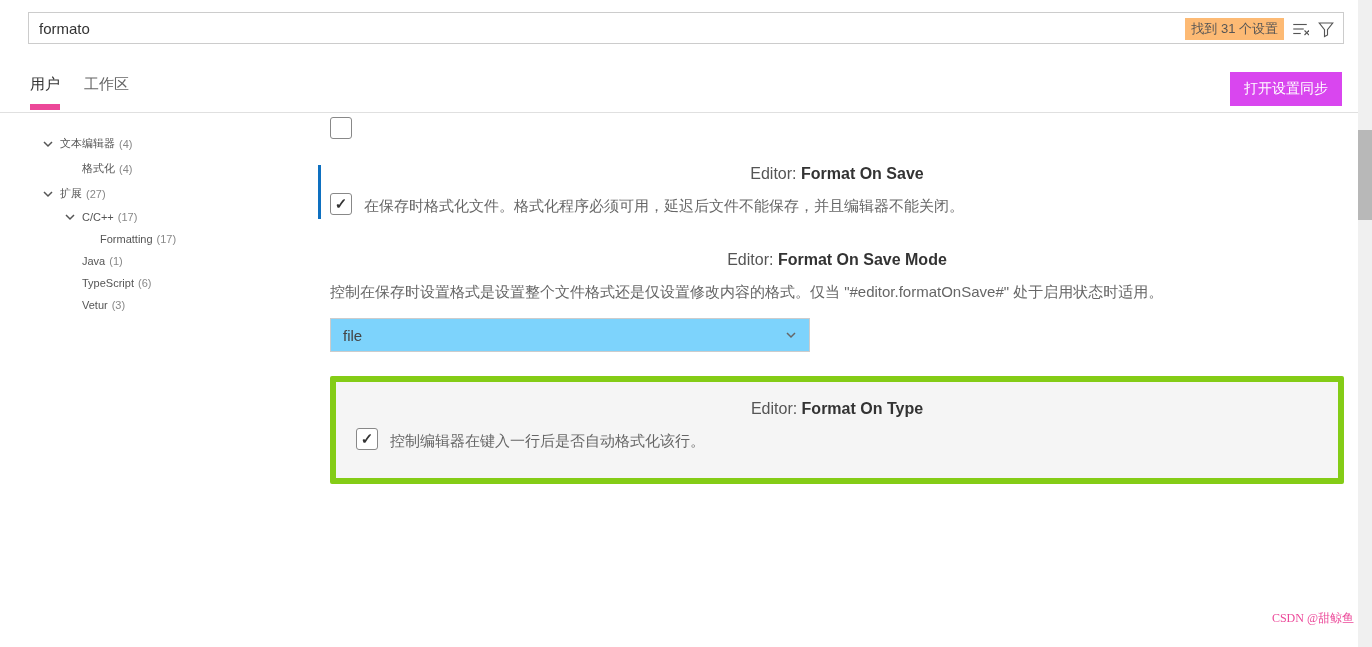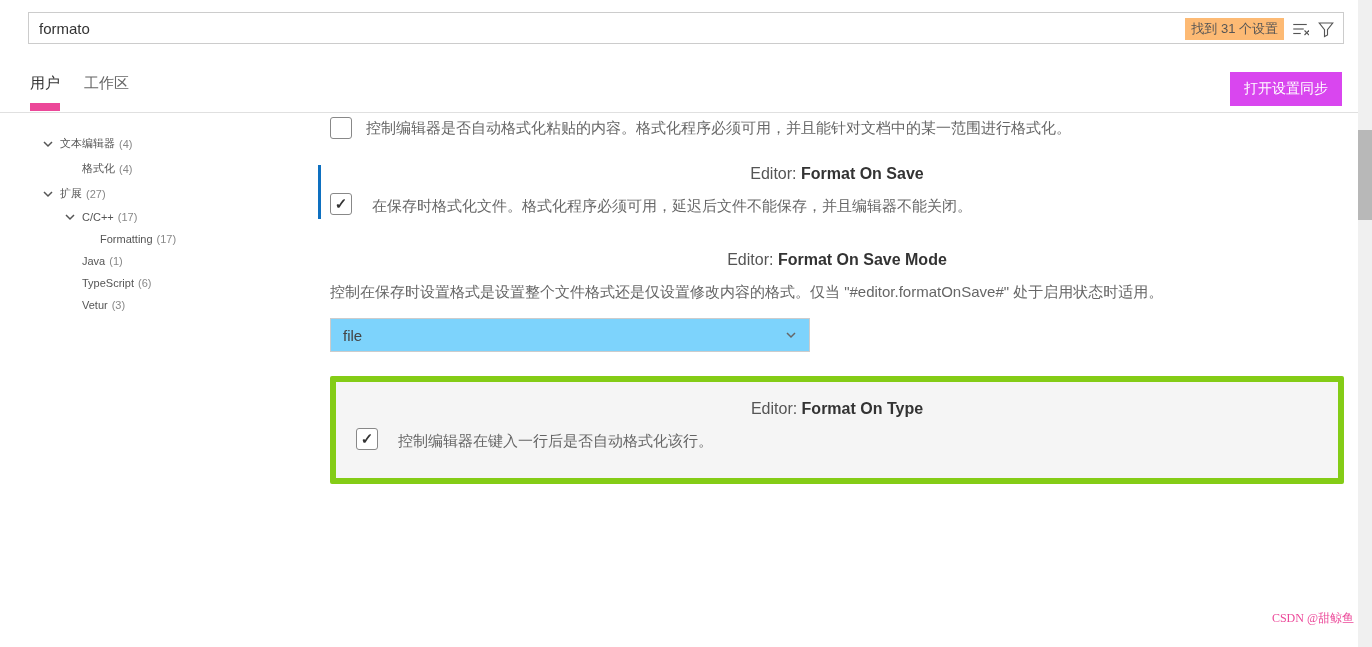--- a/index.html
+++ b/index.html
@@ -68,21 +68,21 @@
     }
     .tab {
       padding-bottom: 10px;
       font-size: 15px;
       color: #666;
       cursor: pointer;
       border-bottom: 2px solid transparent;
     }
     .tab.active {
       color: #333;
-      border-bottom: 8px solid #ec4899;
+      border-bottom: 6px solid #ec4899;
       text-align: right;
     }
     .sync-btn {
       background: #d946ef;
       color: #fff;
       border: none;
       padding: 8px 14px;
       font-size: 14px;
       cursor: pointer;
       margin-bottom: 6px;
@@ -150,21 +150,21 @@
       margin-bottom: 10px;
       text-align: center;
     }
     .setting-title .prefix {
       font-weight: 400;
       color: #555;
     }
     .setting-desc-row {
       display: flex;
       align-items: flex-start;
-      gap: 20px;
+      gap: 12px;
     }
     .checkbox {
       width: 22px;
       height: 22px;
       border: 1px solid #888;
       border-radius: 3px;
       display: flex;
       align-items: center;
       justify-content: center;
       flex-shrink: 0;
@@ -318,21 +318,20 @@
       <span class="chevron"></span>
       <span>Vetur</span>
       <span class="count">(3)</span>
     </div>
   </div>
 
   <div class="content">
 
     <div class="partial-top">
       <div class="checkbox"></div>
-      <span class="cut-text">控制编辑器是否自动格式化粘贴的内容。格式化程序必须可用，并且能针对文档中的某一范围进行格式化。</span>
     </div>
 
     <div class="setting-block">
       <div class="setting-bar"></div>
       <div class="setting-title">
         <span class="prefix">Editor: </span><span>Format On Save</span>
       </div>
       <div class="setting-desc-row">
         <div class="checkbox checked"></div>
         <span class="setting-desc">在保存时格式化文件。格式化程序必须可用，延迟后文件不能保存，并且编辑器不能关闭。</span>

